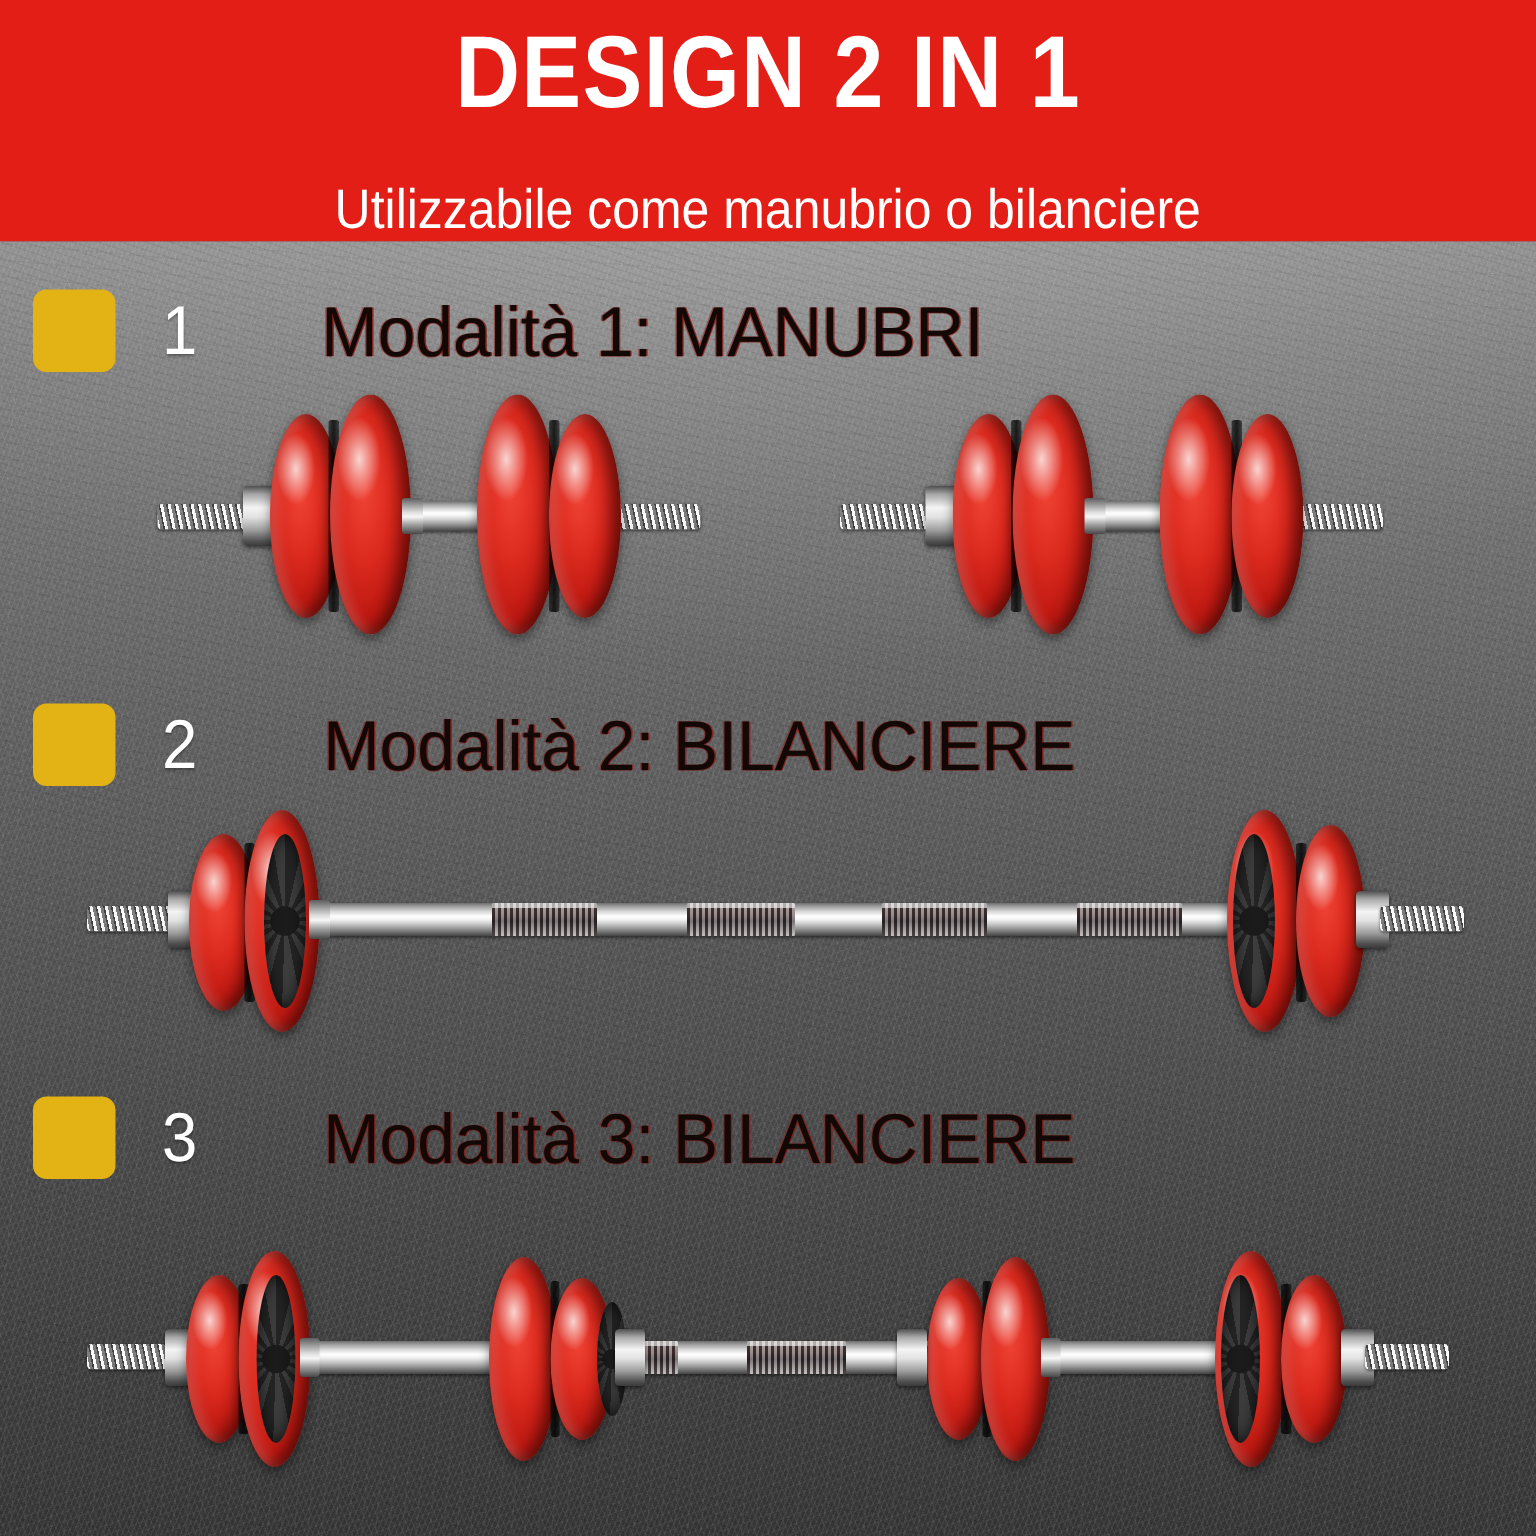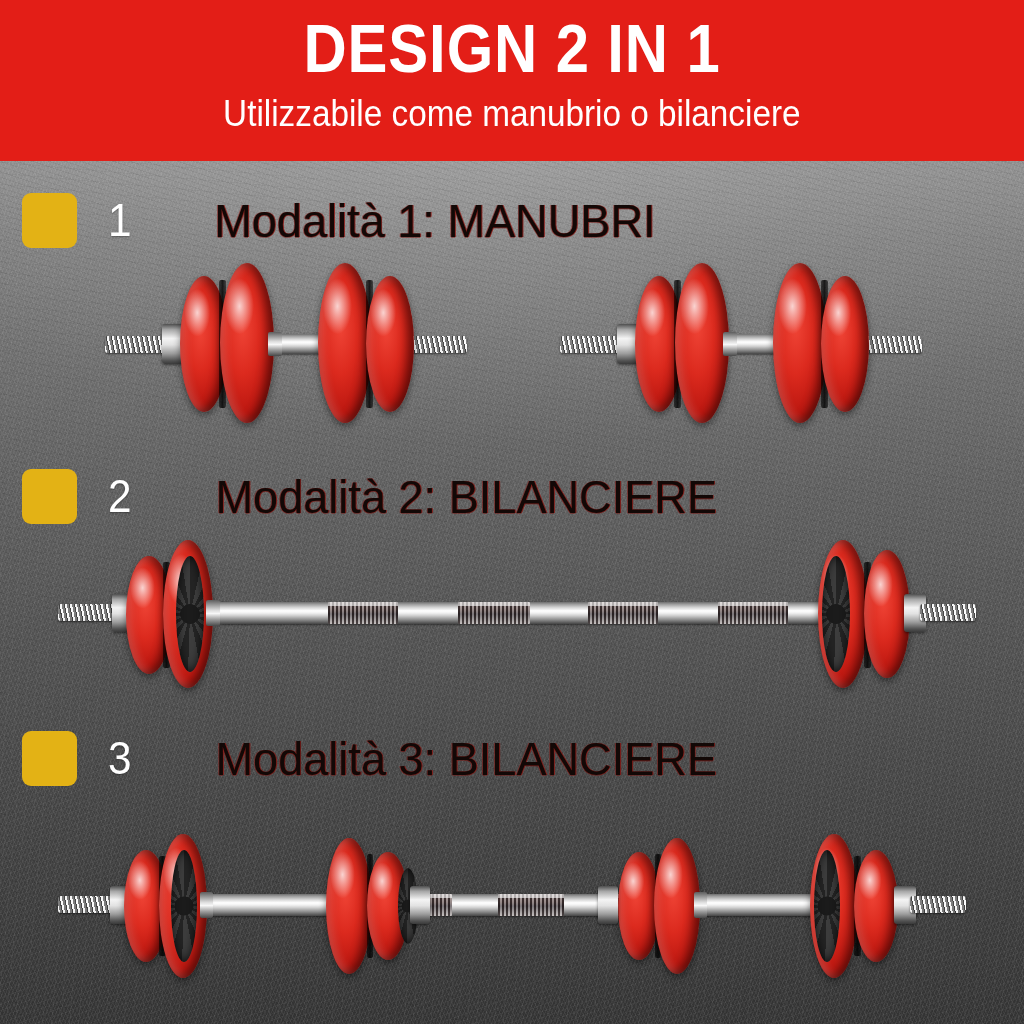--- a/index.html
+++ b/index.html
@@ -7,21 +7,21 @@
     width:1024px;height:1024px;overflow:hidden;
     font-family:"Liberation Sans", sans-serif;
     background:#5a5a5a;
   }
   #page{position:relative;width:1024px;height:1024px;overflow:hidden;}
 
   
   .banner{
     position:absolute;left:0;top:0;width:1024px;height:161px;
     background:#e31e17;
-    display:flex;flex-direction:column;align-items:center;justify-content:flex-start;
+    display:flex;flex-direction:column;align-items:center;justify-content:flex-start;gap:26px;
   }
   .banner-title{
     color:#ffffff;
     font-family:"Liberation Sans", sans-serif;
     font-weight:bold;
     font-size:68px;
     line-height:1;
     letter-spacing:1px;
     transform:scaleX(.88);
     margin-top:14px;

